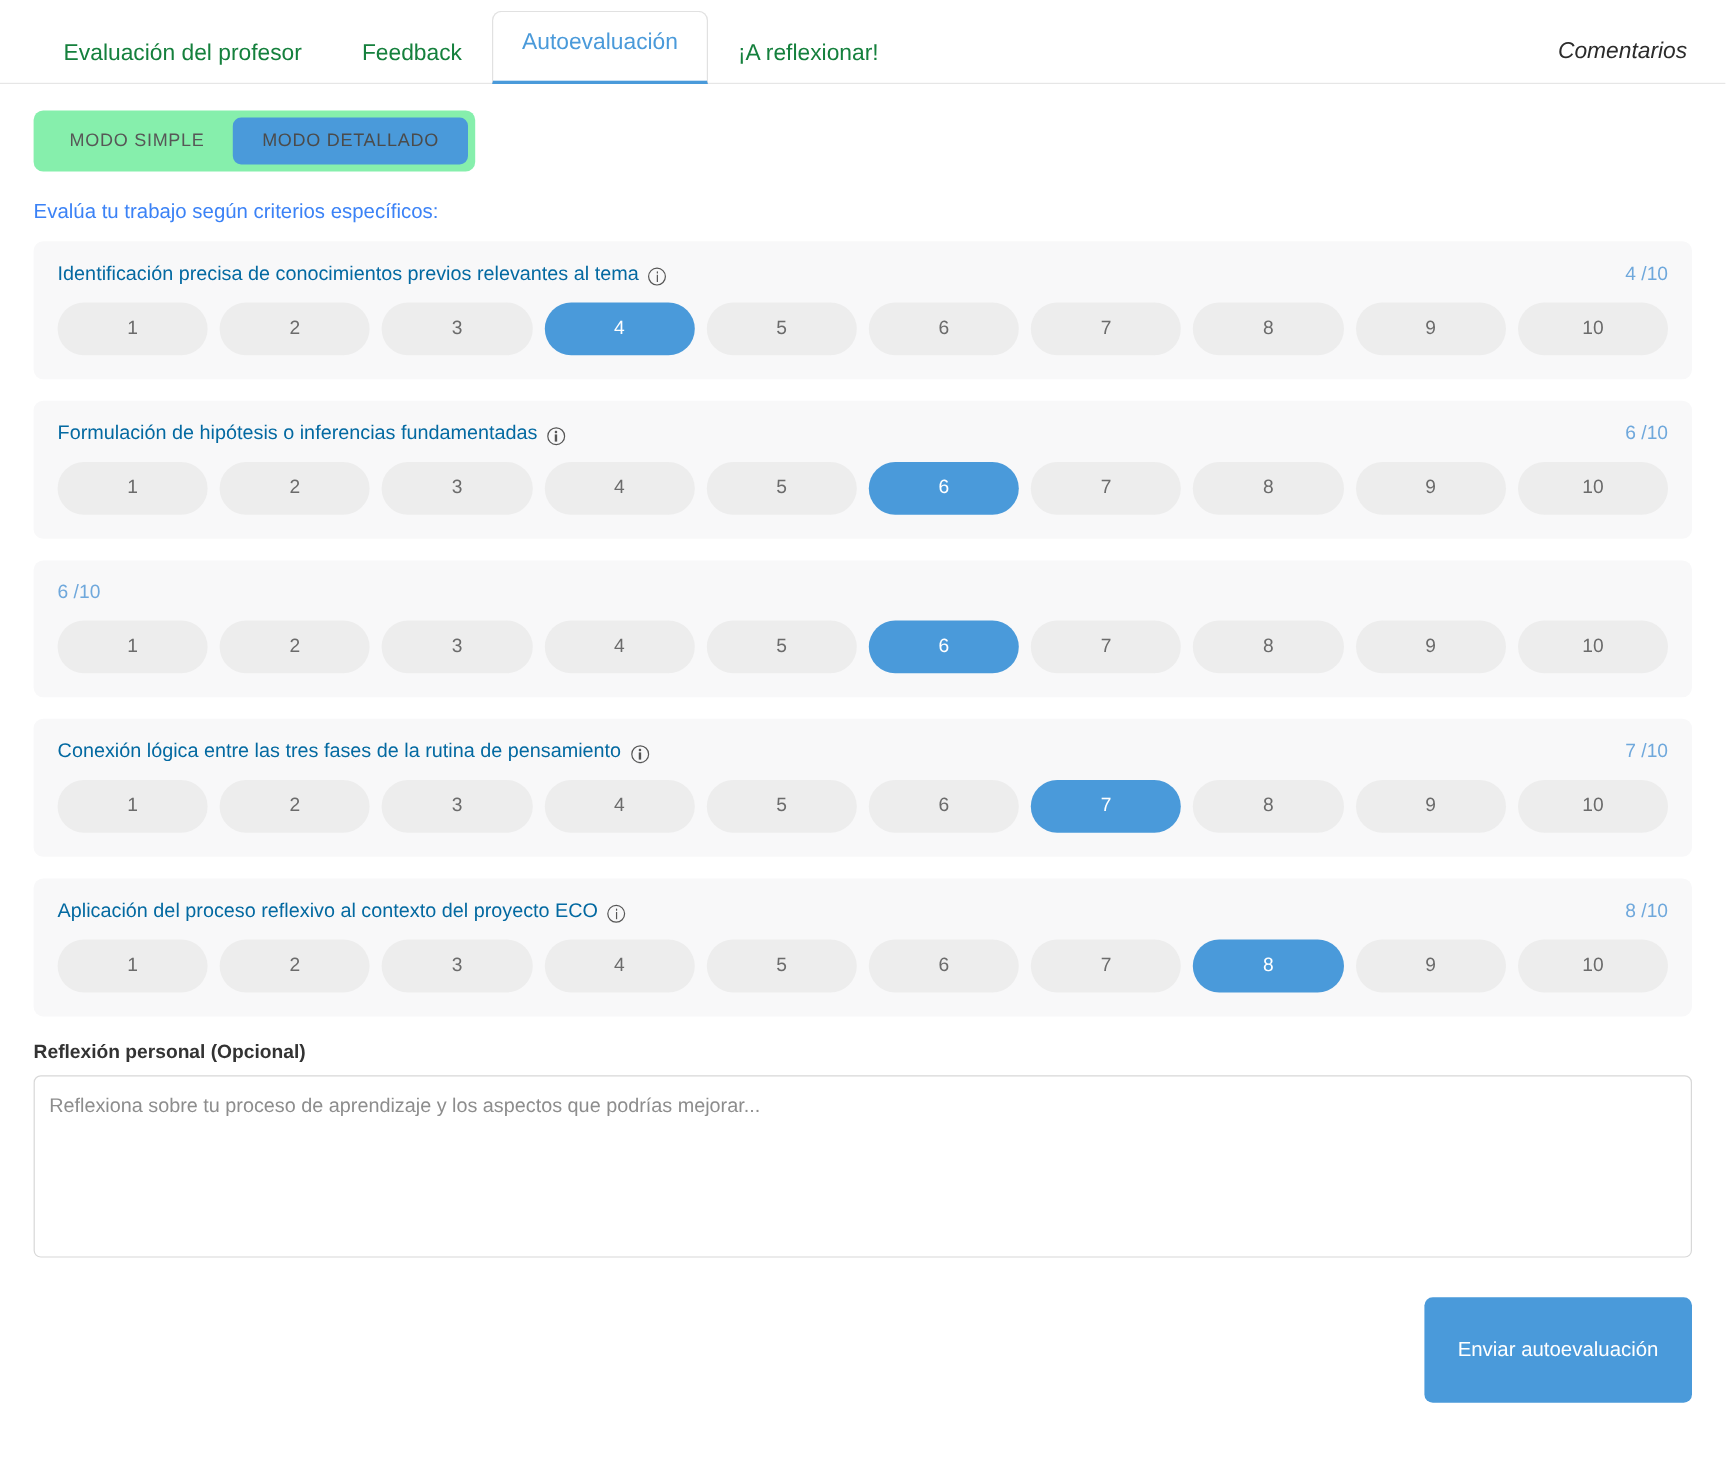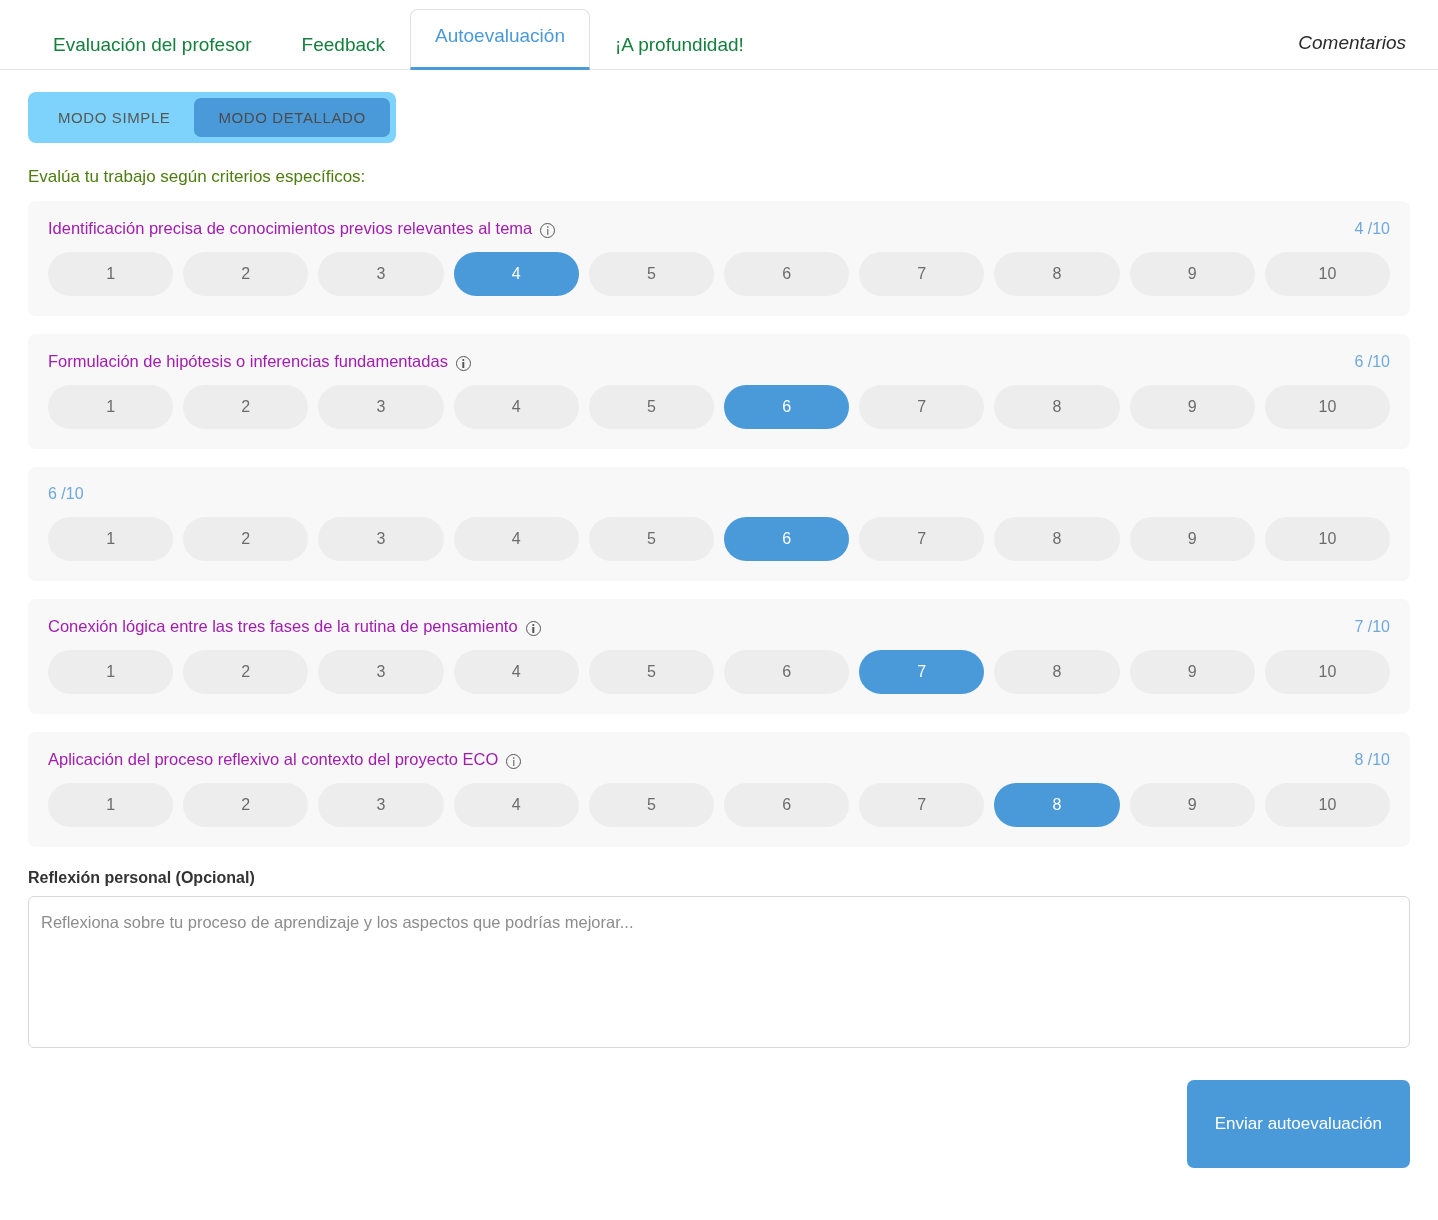--- a/index.html
+++ b/index.html
@@ -68,21 +68,21 @@
   }
 
   
   .content {
     padding: 22px 28px 0 28px;
   }
 
   
   .mode-toggle {
     display: inline-flex;
-    background: #7dd3fc;
+    background: #86efac;
     border-radius: 8px;
     padding: 6px;
     gap: 0px;
   }
   .mode-btn {
     font-size: 15px;
     letter-spacing: 0.6px;
     padding: 11px 24px;
     border-radius: 7px;
     border: none;
@@ -91,41 +91,41 @@
     cursor: pointer;
     font-family: "Liberation Sans", sans-serif;
   }
   .mode-btn.active {
     background: #4a9ada;
     color: #4b4b4b;
   }
 
   .section-heading {
     font-size: 17px;
-    color: #4d7c0f;
+    color: #3b82f6;
     margin: 24px 0 14px 0;
   }
 
   
   .criterion {
     background: #f8f8f9;
     border-radius: 8px;
     padding: 18px 20px 20px 20px;
     margin-bottom: 18px;
     position: relative;
   }
   .criterion-head {
     display: flex;
     align-items: baseline;
     justify-content: space-between;
     margin-bottom: 14px;
   }
   .criterion-label {
     font-size: 16.5px;
-    color: #a21caf;
+    color: #0369a1;
     display: flex;
     align-items: center;
     gap: 8px;
   }
   .info-icon {
     display: inline-block;
     width: 15px;
     height: 15px;
     border: 1.3px solid #555;
     border-radius: 50%;
@@ -220,21 +220,21 @@
   }
 </style>
 </head>
 <body>
 
 <div class="tabbar">
   <div class="tabs-left">
       <div class="tab">Evaluación del profesor</div>
       <div class="tab">Feedback</div>
       <div class="tab active">Autoevaluación</div>
-      <div class="tab">¡A profundidad!</div>
+      <div class="tab">¡A reflexionar!</div>
     </div>
   <div class="tab-right">Comentarios</div>
 </div>
 
 <div class="content">
 
   <div class="mode-toggle">
     <button class="mode-btn">MODO SIMPLE</button>
     <button class="mode-btn active">MODO DETALLADO</button>
   </div>

